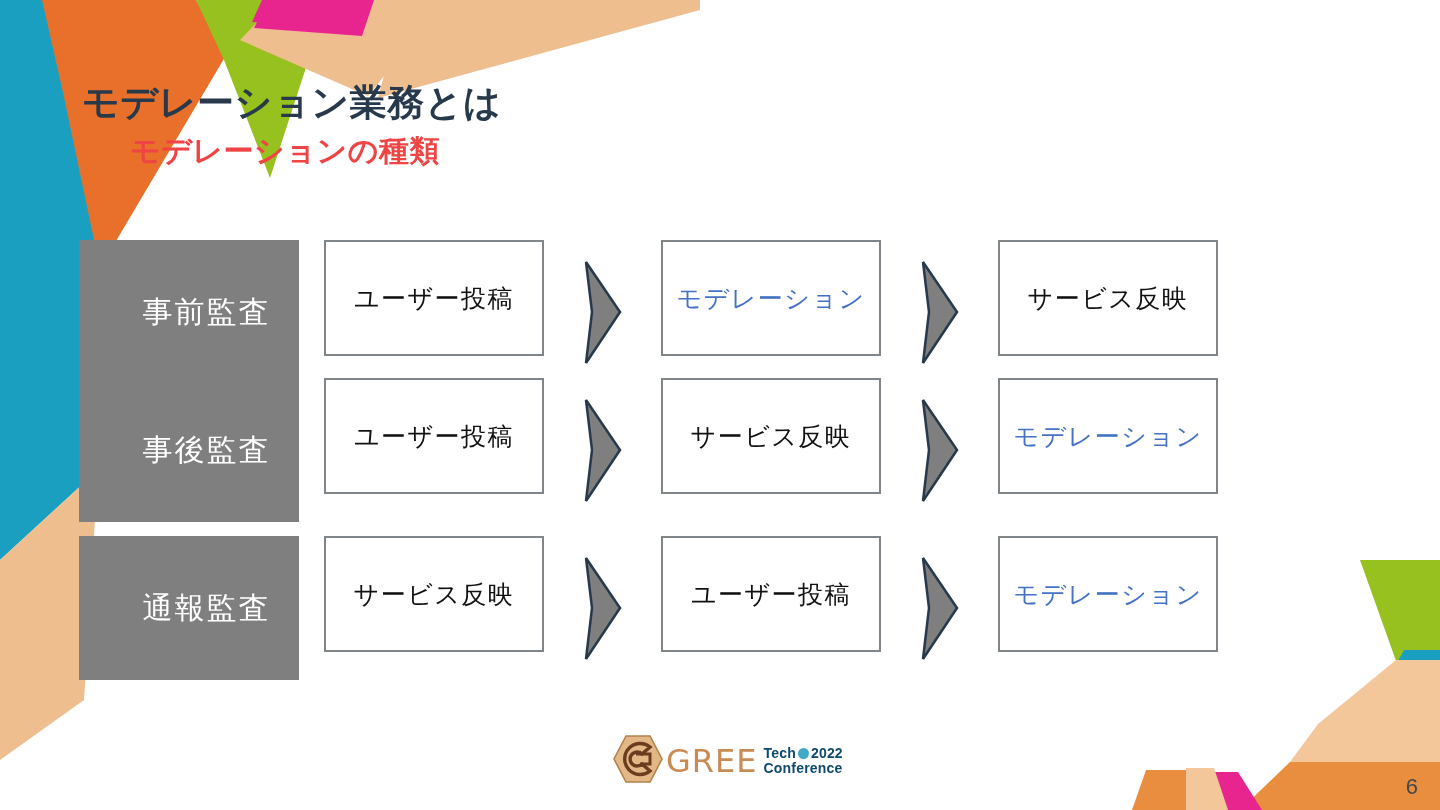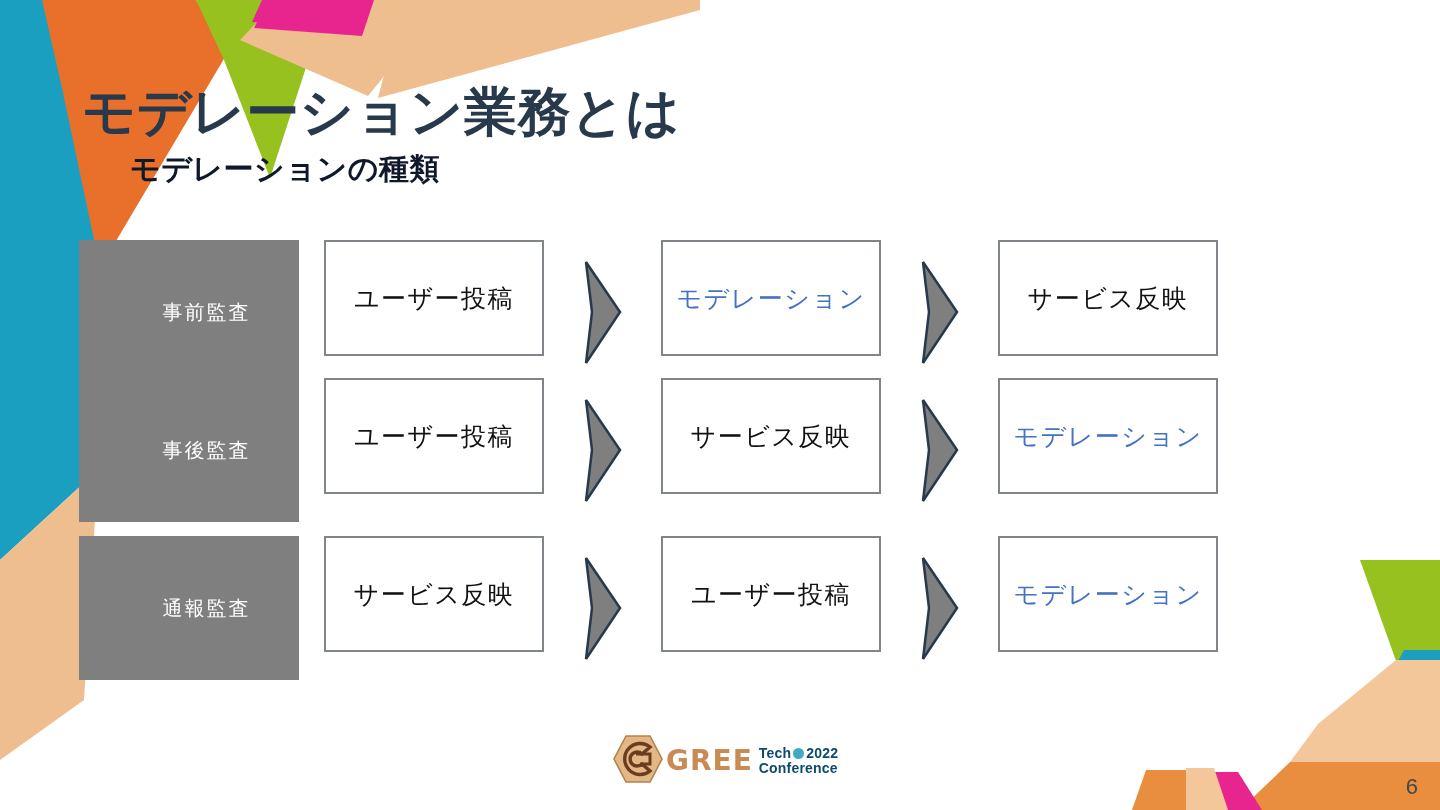--- a/index.html
+++ b/index.html
@@ -25,32 +25,32 @@
   .deco-layer svg { display: block; width: 1440px; height: 810px; }
 
   
   .title-block {
     position: absolute;
     left: 82px;
     top: 82px;
     z-index: 3;
   }
   .slide-title {
-    font-size: 53px;
+    font-size: 37px;
     font-weight: bold;
     color: #27394a;
     letter-spacing: 0.5px;
     line-height: 1.12;
     white-space: nowrap;
     margin: 0;
   }
   .slide-subtitle {
     font-size: 30px;
     font-weight: bold;
-    color: #0f172a;
+    color: #ef4444;
     letter-spacing: 0.5px;
     line-height: 1.2;
     margin: 10px 0 0 48px;
     white-space: nowrap;
   }
 
   
   .diagram {
     position: absolute;
     left: 79px;
@@ -72,21 +72,21 @@
   .row-2 { top: 296px; }
 
   .cat-cell {
     width: 220px;
     height: 144px;
     background: #7f7f7f;
     color: #ffffff;
     display: flex;
     align-items: center;
     justify-content: center;
-    font-size: 20px;
+    font-size: 30px;
     letter-spacing: 2px;
     box-sizing: border-box;
     flex: 0 0 auto;
     padding-left: 35px;
   }
 
   .gap-a { width: 25px; flex: 0 0 auto; }
 
   .step-box {
     width: 220px;
@@ -125,22 +125,22 @@
     display: flex;
     align-items: center;
   }
   .logo-hex { flex: 0 0 auto; }
   .logo-word {
     margin-left: 2px;
     display: flex;
     align-items: center;
   }
   .logo-gree {
-    font-size: 28px;
-    font-weight: bold;
+    font-size: 32px;
+    font-weight: normal;
     letter-spacing: 1px;
     color: #c98b54;
     line-height: 1;
     font-family: "DejaVu Sans", sans-serif;
   }
   .logo-tc {
     margin-left: 6px;
     line-height: 1.05;
   }
   .logo-tc-line1, .logo-tc-line2 {

